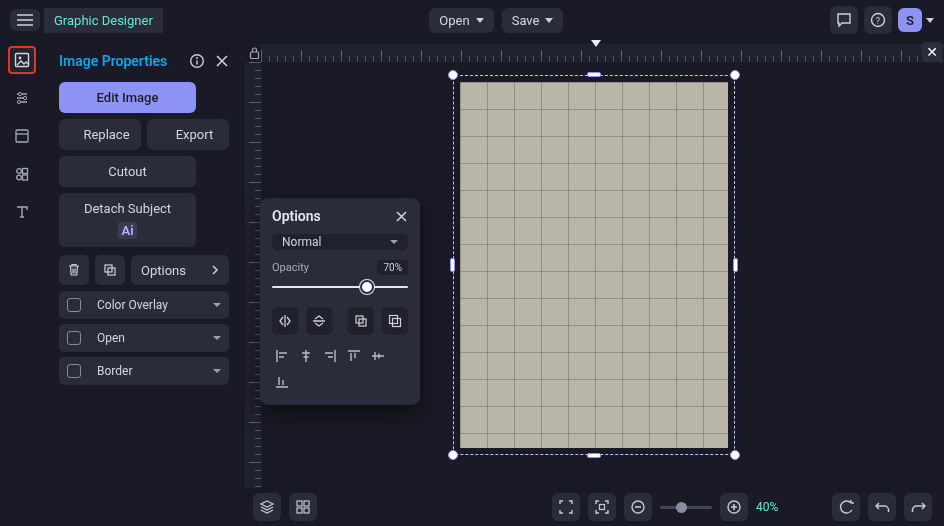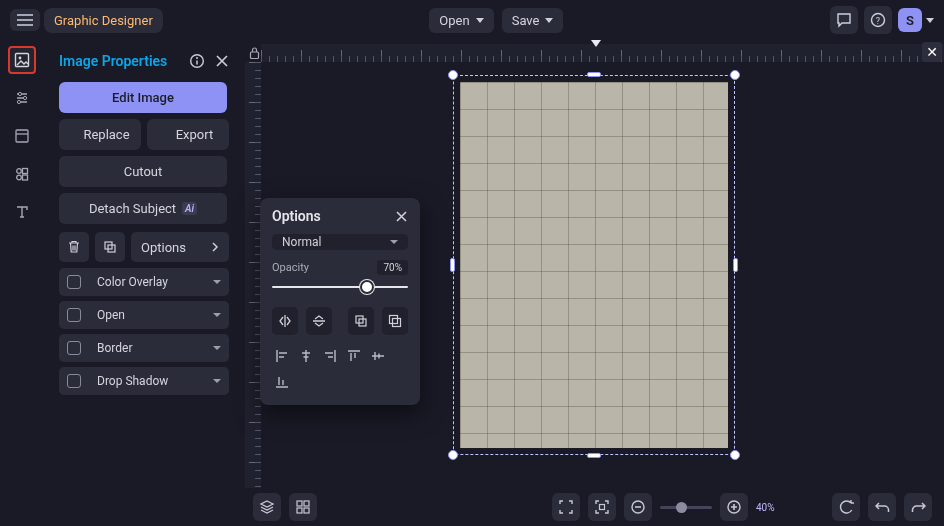--- a/index.html
+++ b/index.html
@@ -3,46 +3,46 @@
 <meta charset="utf-8">
 <style>
   * { box-sizing: border-box; margin: 0; padding: 0; }
   html, body { width: 944px; height: 526px; overflow: hidden; font-family: -apple-system, BlinkMacSystemFont, "Segoe UI", Roboto, sans-serif; background: #191a26; color: #e5e5ec; font-size: 13px; }
   svg { display: block; }
 
   
   .topbar { height: 40px; background: #191a26; display: flex; align-items: center; padding: 0 10px; justify-content: space-between; }
   .topbar-left { display: flex; align-items: center; gap: 4px; }
   .hamburger-wrap { background: #2b2c3a; border-radius: 6px; padding: 5px 7px; display: flex; align-items: center; cursor: pointer; }
-  .app-title { background: #2b2c3a; border-radius: 8px; padding: 5px 10px; font-size: 13px; color: #fdba74; }
+  .app-title { background: #2b2c3a; border-radius: 0; padding: 5px 10px; font-size: 13px; color: #5eead4; }
   .topbar-center { display: flex; gap: 8px; }
   .top-btn { background: #2b2c3a; border-radius: 6px; padding: 5px 10px; display: flex; align-items: center; gap: 6px; cursor: pointer; color: #d5d5de; }
   .chev-down { width: 0; height: 0; border-left: 4px solid transparent; border-right: 4px solid transparent; border-top: 5px solid #cfcfdd; }
   .topbar-right { display: flex; align-items: center; gap: 6px; }
   .iconbtn { background: #2b2c3a; border-radius: 6px; width: 28px; height: 28px; display: flex; align-items: center; justify-content: center; cursor: pointer; }
   .avatar { background: #8d92f4; color: #1b1c27; font-weight: 600; border-radius: 6px; width: 24px; height: 24px; display: flex; align-items: center; justify-content: center; font-size: 13px; }
   .avatar-wrap { display: flex; align-items: center; gap: 4px; cursor: pointer; }
 
   
   .body { display: flex; height: 486px; position: relative; }
   .leftrail { width: 45px; background: #191a26; border-right: 1px solid rgba(255,255,255,0.0); padding-top: 6px; display: flex; flex-direction: column; align-items: center; gap: 10px; }
   .rail-item { width: 28px; height: 28px; display: flex; align-items: center; justify-content: center; border-radius: 4px; cursor: pointer; color: #a6a7b5; }
   .rail-item.active { border: 2px solid #d83a2a; background: #23242f; color: #d5d5de; }
 
   .propspanel { width: 196px; background: #191a26; padding: 0 12px 0 14px; position: relative; }
   .props-head { height: 42px; display: flex; align-items: center; justify-content: space-between; }
   .props-head h3 { font-size: 14px; font-weight: 600; color: #0ea5e9; }
   .props-head-icons { display: flex; gap: 10px; align-items: center; color: #c9cad5; }
-  .panel-btn { width: 168px; padding: 8px 0; border-radius: 6px; text-align: center; font-size: 13px; cursor: pointer; margin-bottom: 6px; }
+  .panel-btn { width: 137px; padding: 8px 0; border-radius: 6px; text-align: center; font-size: 13px; cursor: pointer; margin-bottom: 6px; }
   .panel-btn.primary { background: #8d92f4; color: #1b1c27; font-weight: 500; }
   .panel-btn.secondary { background: #2b2c3a; color: #d5d5de; }
   .panel-row { display: flex; gap: 6px; }
   .panel-row .panel-btn { width: 102px; padding-left: 13px; }
-  .detach-row { display: flex; align-items: center; justify-content: center; gap: 6px; }
-  .ai-badge { font-size: 10px; background: #3b3c4f; border-radius: 3px; padding: 1px 3px; color: #b0b4ff; font-style: italic; font-weight: 600; }
+  .detach-row { display: flex; align-items: center; justify-content: center; gap: 6px; flex-direction: column; }
+  .ai-badge { font-size: 13px; background: #3b3c4f; border-radius: 3px; padding: 1px 3px; color: #b0b4ff; font-weight: 600; }
 
   .tool-row { display: flex; gap: 6px; margin-top: 8px; margin-bottom: 6px; }
   .icon-mini { width: 30px; height: 30px; background: #2b2c3a; border-radius: 5px; display: flex; align-items: center; justify-content: center; color: #cfcfd9; cursor: pointer; }
   .options-btn { flex: 1; height: 30px; background: #2b2c3a; border-radius: 5px; display: flex; align-items: center; justify-content: space-between; padding: 0 10px; cursor: pointer; color: #d5d5de; }
 
   .acc-item { width: 100%; height: 28px; background: #2b2c3a; border-radius: 5px; display: flex; align-items: center; padding: 0 8px; margin-top: 5px; cursor: pointer; gap: 16px; }
   .checkbox { width: 14px; height: 14px; border: 1.5px solid #8a8b98; border-radius: 3px; flex-shrink: 0; }
   .acc-label { flex: 1; font-size: 12px; color: #d5d5de; }
   .chev-down-sm { width: 0; height: 0; border-left: 4px solid transparent; border-right: 4px solid transparent; border-top: 4px solid #9d9eac; }
 
@@ -84,21 +84,21 @@
   .pop-icon-row { display: flex; gap: 8px; margin-bottom: 10px; }
   .pop-icon { width: 28px; height: 28px; background: #20212c; border-radius: 5px; display: flex; align-items: center; justify-content: center; cursor: pointer; color: #cfcfd9; }
   .pop-align-row { display: flex; gap: 4px; flex-wrap: wrap; }
   .pop-align { width: 20px; height: 22px; display: flex; align-items: center; justify-content: center; cursor: pointer; color: #babbc8; }
 
   
   .bottombar { position: absolute; bottom: 0; left: 0; right: 0; height: 38px; background: #191a26; display: flex; align-items: center; padding: 0 12px; gap: 8px; }
   .spacer { flex: 1; }
   .zoom-track { width: 52px; height: 3px; background: #44455a; border-radius: 2px; position: relative; }
   .zoom-thumb { position: absolute; top: -4px; width: 11px; height: 11px; border-radius: 50%; background: #8b8ca1; }
-  .zoom-label { font-size: 10px; color: #c4b5fd; min-width: 30px; }
+  .zoom-label { font-size: 12px; color: #5eead4; min-width: 30px; }
 </style>
 </head>
 <body>
 
 <div class="topbar">
   <div class="topbar-left">
     <div class="hamburger-wrap">
       <svg width="16" height="12" viewBox="0 0 16 12">
           <path d="M0 1h16M0 6h16M0 11h16" stroke="#cfcfdd" stroke-width="1.7"></path>
         </svg>
@@ -222,25 +222,20 @@
       <span class="chev-down-sm"></span>
     </div>
     <div class="acc-item">
       <span class="checkbox"></span>
       <span class="acc-label">Open</span>
       <span class="chev-down-sm"></span>
     </div>
     <div class="acc-item">
       <span class="checkbox"></span>
       <span class="acc-label">Border</span>
-      <span class="chev-down-sm"></span>
-    </div>
-    <div class="acc-item">
-      <span class="checkbox"></span>
-      <span class="acc-label">Drop Shadow</span>
       <span class="chev-down-sm"></span>
     </div>
   </div>
 
   <div class="canvas-area">
     <div class="close-panel-btn">✕</div>
     <div class="iconbtn lock-btn" style="width:18px;height:18px;background:transparent">
       <svg width="13" height="14" viewBox="0 0 13 14">
           <rect x="2.5" y="6" width="8" height="6.5" rx="1" fill="none" stroke="#a7a8b6" stroke-width="1.2"></rect>
           <path d="M4.5 6V4a2 2 0 014 0v2" fill="none" stroke="#a7a8b6" stroke-width="1.2"></path>

